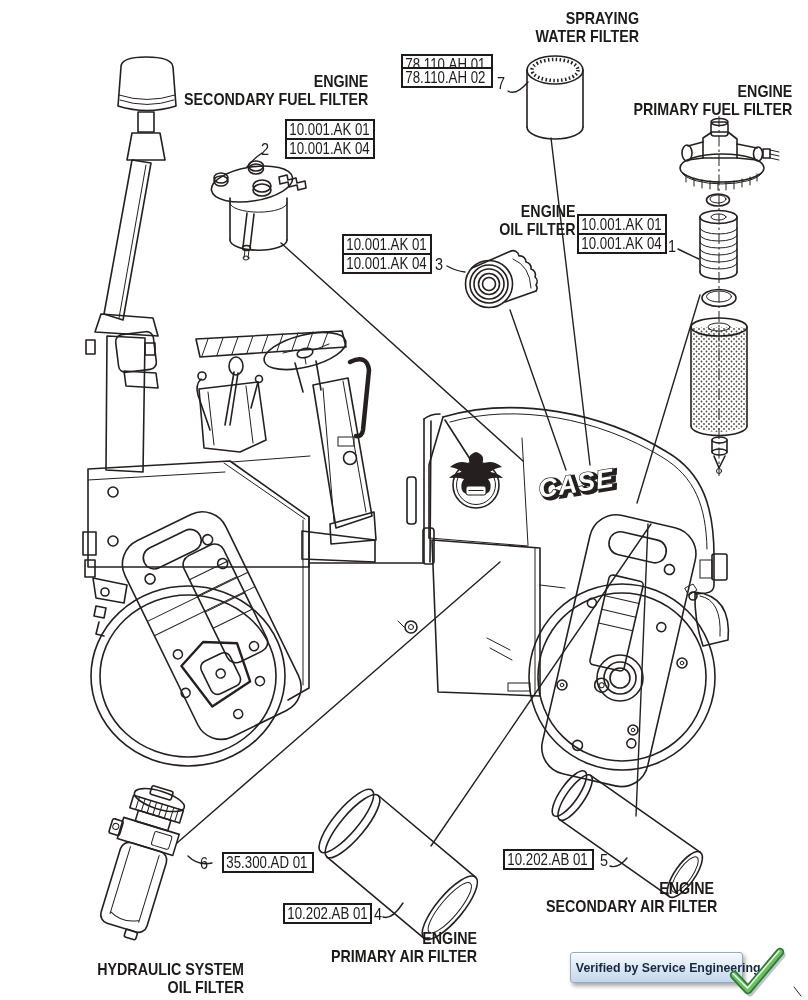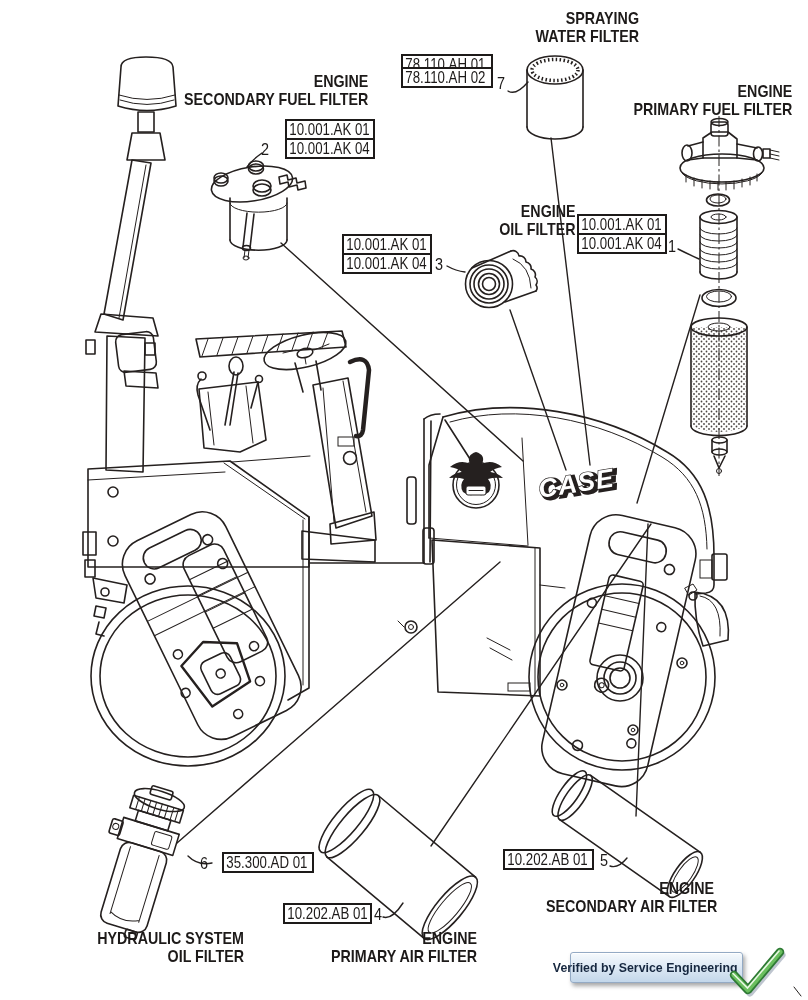--- a/index.html
+++ b/index.html
@@ -23,21 +23,21 @@
   .refbox{position:absolute;width:92px;height:21px;box-sizing:border-box;
           border:2px solid #1d1a19;background:#fff;display:flex;align-items:center;}
   .refbox span{font-size:17px;line-height:17px;white-space:nowrap;
           transform:scaleX(.78);transform-origin:0 50%;padding-left:3px;}
   .callout{position:absolute;width:14px;text-align:center;font-size:17px;
            transform:scaleX(.85);}
   .badge{position:absolute;left:570px;top:952px;width:173px;height:31px;
          border:1px solid #94aac4;border-radius:3px;box-sizing:border-box;
          background:linear-gradient(#f6fafd, #dfeaf5 45%, #c3d7ea);
          box-shadow:2px 3px 4px rgba(0,0,0,.35), inset 0 1px 0 #ffffff;
-         display:flex;align-items:center;justify-content:flex-end;}
+         display:flex;align-items:center;justify-content:flex-start;}
   .badge span{font-size:13px;font-weight:bold;color:#16273f;white-space:nowrap;
          transform:scaleX(.95);}
   .checkwrap{position:absolute;left:718px;top:940px;width:72px;height:62px;}
 </style>
 </head>
 <body>
 
 <svg class="stage" viewBox="0 0 808 1000">
   <defs>
     <pattern id="dots" width="5" height="5" patternUnits="userSpaceOnUse">
@@ -327,21 +327,21 @@
   <span class="tline">SECONDARY FUEL FILTER</span>
 </div>
 <div class="title" style="left:410px;top:203px;width:180px">
   <span class="tline">ENGINE</span>
   <span class="tline">OIL FILTER</span>
 </div>
 <div class="title" style="left:612px;top:83px;width:196px">
   <span class="tline">ENGINE</span>
   <span class="tline">PRIMARY FUEL FILTER</span>
 </div>
-<div class="title" style="left:60px;top:930px;width:200px">
+<div class="title" style="left:60px;top:961px;width:200px">
   <span class="tline">HYDRAULIC SYSTEM</span>
   <span class="tline">OIL FILTER</span>
 </div>
 <div class="title" style="left:293px;top:930px;width:200px">
   <span class="tline">ENGINE</span>
   <span class="tline">PRIMARY AIR FILTER</span>
 </div>
 <div class="title" style="left:530px;top:880px;width:200px">
   <span class="tline">ENGINE</span>
   <span class="tline">SECONDARY AIR FILTER</span>

